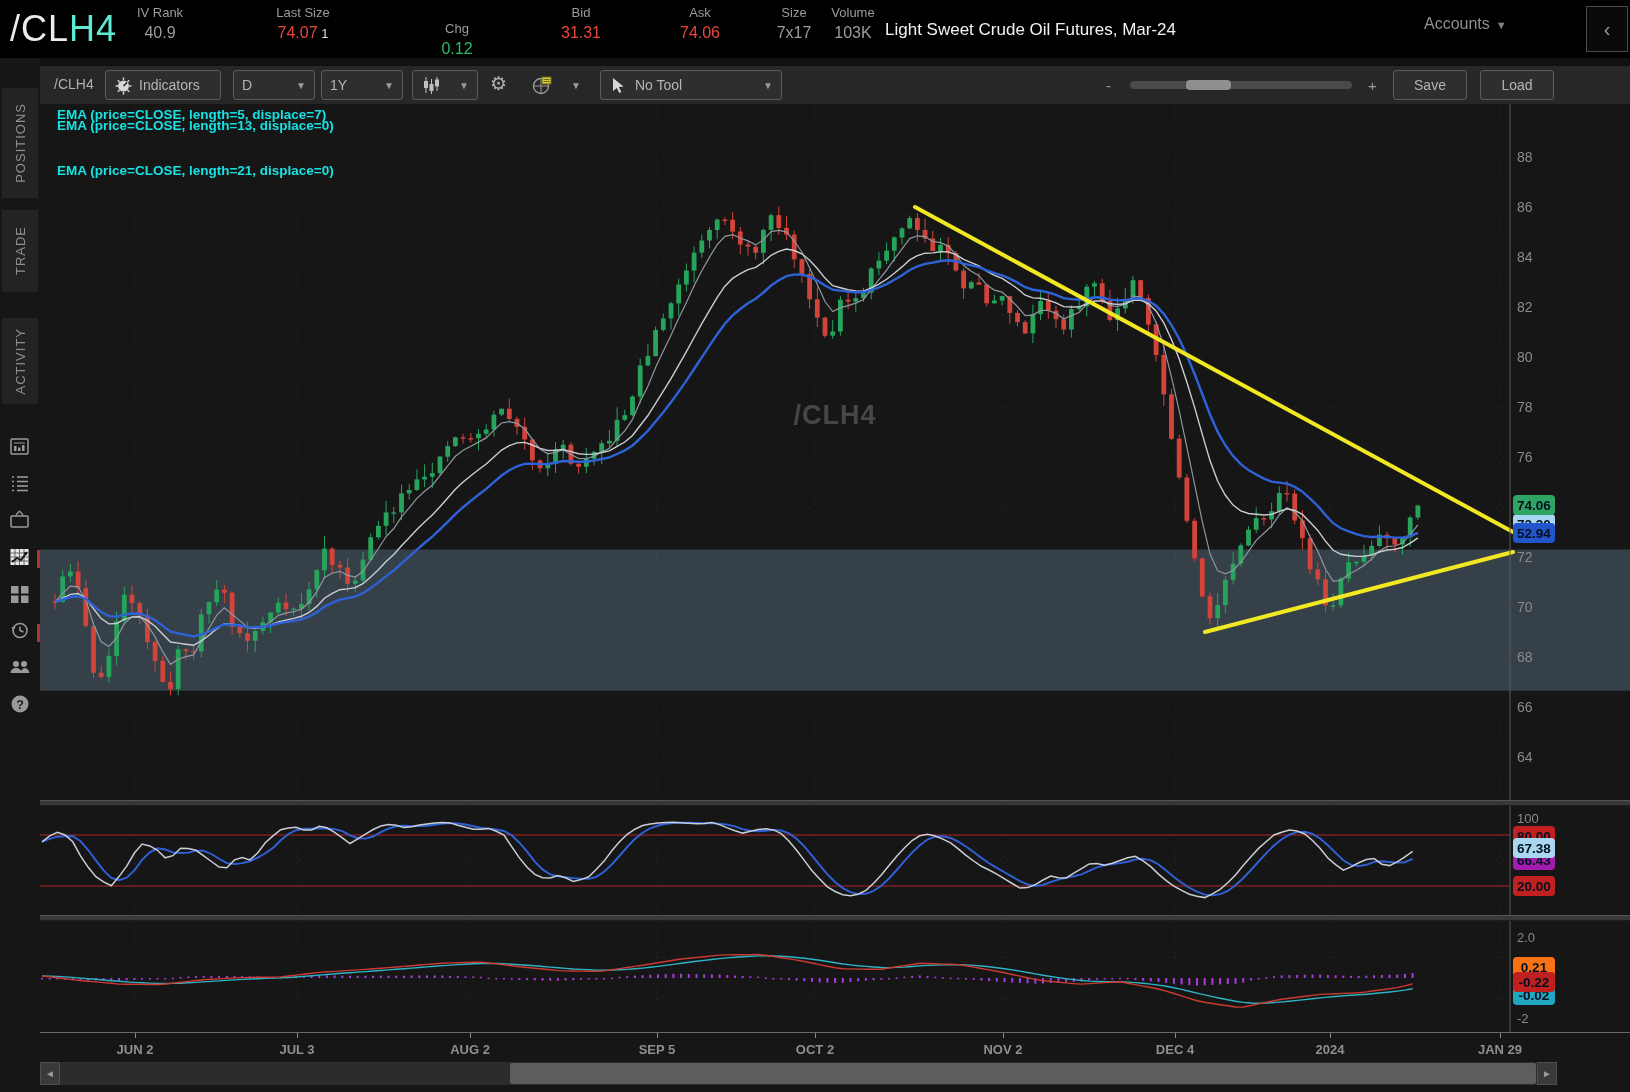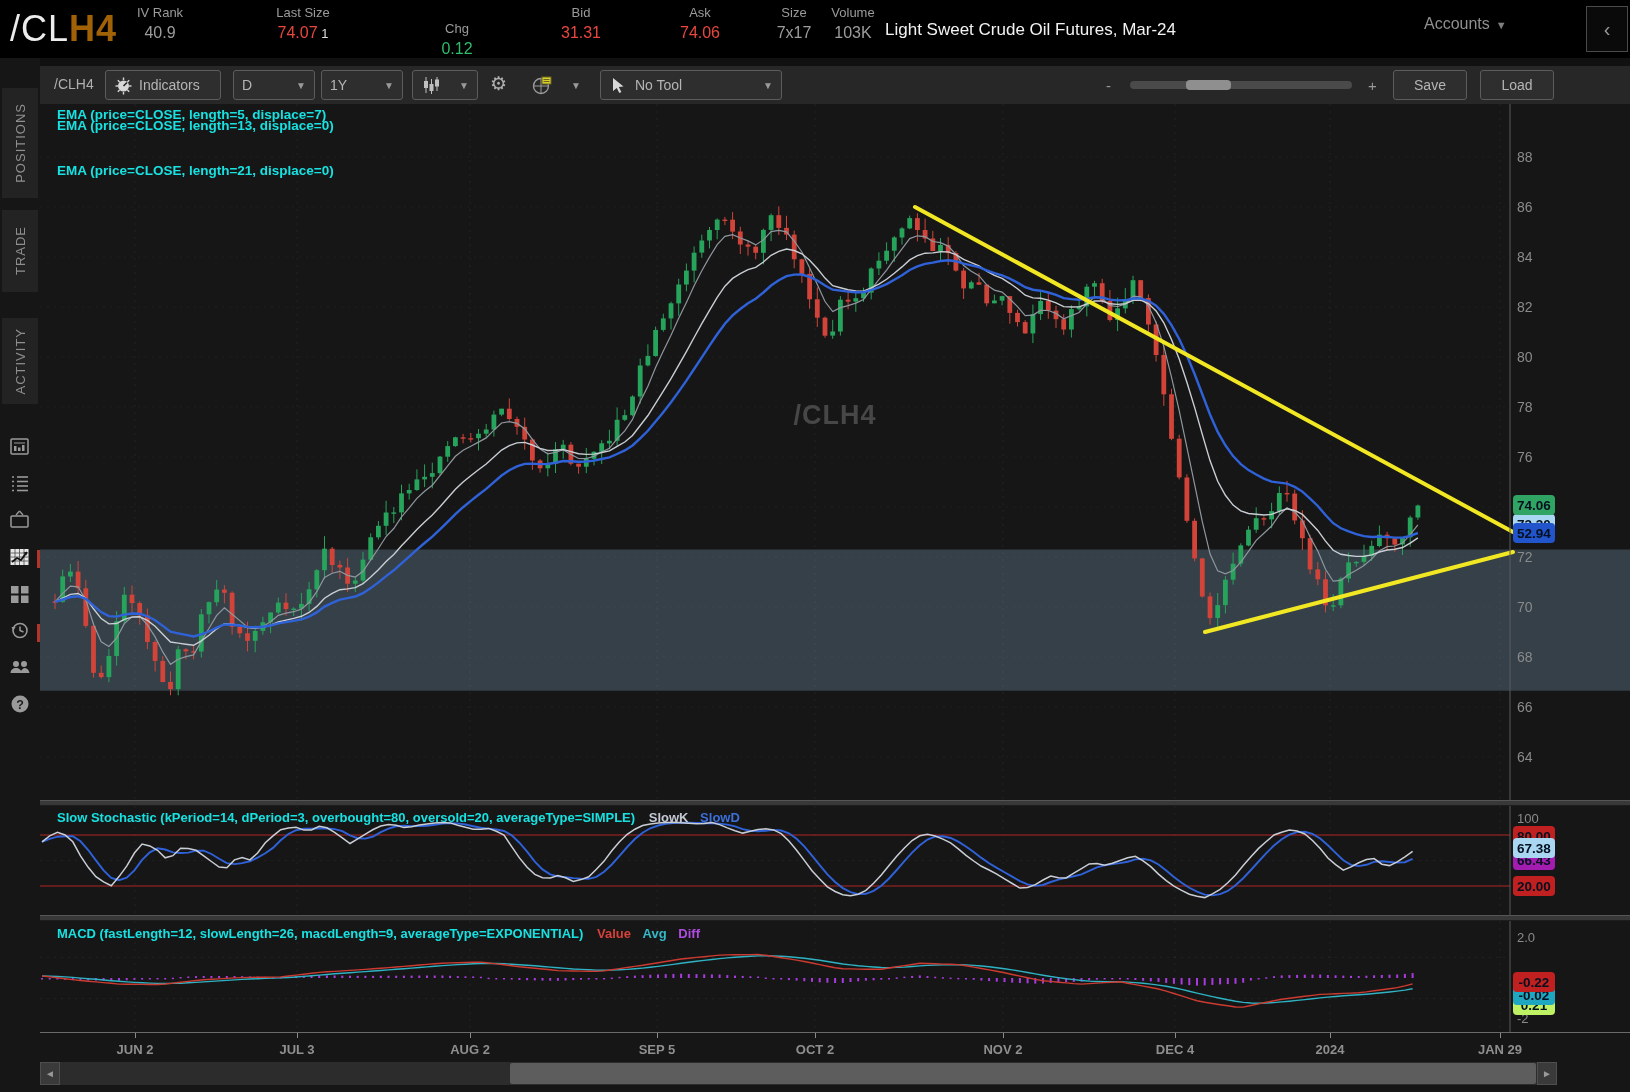--- a/index.html
+++ b/index.html
@@ -1,21 +1,21 @@
 <!DOCTYPE html>
 <html><head>
 <meta charset="utf-8">
 <style>
   html,body{margin:0;padding:0;background:#000;}
   #app{position:relative;width:1630px;height:1092px;background:#111;overflow:hidden;
        font-family:"Liberation Sans",sans-serif;-webkit-font-smoothing:antialiased;}
   
   .hdr{position:absolute;left:0;top:0;width:1630px;height:58px;background:#000;}
   .sym{position:absolute;left:10px;top:8px;font-size:36px;color:#ececec;letter-spacing:1px;}
-  .sym .suf{color:#a16207;font-weight:bold;}
+  .sym .suf{color:#5eead4;}
   .stat{position:absolute;top:5px;transform:translateX(-50%);text-align:center;white-space:nowrap;}
   .slbl{color:#9b9b9b;font-size:13px;}
   .sval{font-size:16px;margin-top:4px;color:#c8c8c8;}
   .sval.red{color:#e8473e;} .sval.green{color:#2ebd6b;} .sval.gray{color:#9d9d9d;}
   .sextra{color:#dedede;font-size:13px;}
   .qtitle{position:absolute;left:885px;top:20px;font-size:17px;color:#f2f2f2;}
   .accounts{position:absolute;left:1424px;top:15px;color:#8f8f8f;font-size:16px;cursor:pointer;}
   .accounts .car{font-size:11px;margin-left:6px;color:#7f7f7f;}
   .collapse-btn{position:absolute;left:1586px;top:6px;width:40px;height:44px;border:1px solid #4a4a4a;
        color:#9a9a9a;font-size:20px;display:flex;align-items:center;justify-content:center;background:#0a0a0a;}
@@ -698,25 +698,20 @@
         <line x1="1290" y1="0" x2="1290" y2="109" stroke="rgba(255,255,255,0.06)" stroke-dasharray="2,5"></line>
         <line x1="1460" y1="0" x2="1460" y2="109" stroke="rgba(255,255,255,0.06)" stroke-dasharray="2,5"></line>
         <line x1="0" y1="54.5" x2="1470" y2="54.5" stroke="rgba(255,255,255,0.05)" stroke-dasharray="2,5"></line>
         <line x1="0" y1="29" x2="1470" y2="29" stroke="#b22424" stroke-width="1.2"></line>
         <line x1="0" y1="80" x2="1470" y2="80" stroke="#b22424" stroke-width="1.2"></line>
         <polyline points="2.0,35.8 9.7,32.8 17.4,30.7 25.1,30.3 32.8,30.3 40.5,35.3 48.2,44.0 55.9,54.4 63.6,64.4 71.3,71.9 79.0,74.2 86.7,71.6 94.4,64.4 102.1,53.9 109.8,46.3 117.5,42.3 125.2,43.5 132.9,46.4 140.6,47.0 148.3,46.6 156.0,44.7 163.7,44.7 171.4,48.0 179.1,52.7 186.8,57.1 194.5,58.1 202.2,57.1 209.9,55.3 217.6,51.6 225.3,47.3 233.0,41.9 240.7,34.3 248.4,28.0 256.1,24.2 263.8,22.7 271.5,22.8 279.2,22.3 286.9,22.5 294.6,23.1 302.3,25.1 310.0,29.4 317.7,32.2 325.4,32.6 333.1,30.5 340.8,26.1 348.5,22.6 356.2,20.3 363.9,19.8 371.6,20.1 379.3,20.1 387.0,19.8 394.7,18.7 402.4,17.6 410.1,17.1 417.8,17.4 425.5,18.5 433.2,20.2 440.9,21.8 448.6,22.6 456.3,23.5 464.0,25.0 471.7,29.3 479.4,36.7 487.1,45.7 494.8,55.6 502.5,63.4 510.2,68.3 517.9,70.4 525.6,71.2 533.3,72.1 541.0,72.6 548.7,72.9 556.4,70.8 564.1,65.7 571.8,58.5 579.5,49.8 587.2,41.0 594.9,33.0 602.6,26.7 610.3,22.3 618.0,19.5 625.7,17.8 633.4,17.0 641.1,16.7 648.8,16.8 656.5,17.0 664.2,17.3 671.9,17.2 679.6,17.6 687.3,18.6 695.0,20.4 702.7,23.1 710.4,24.8 718.1,25.2 725.8,24.7 733.5,23.9 741.2,24.5 748.9,27.3 756.6,32.7 764.3,40.3 772.0,49.6 779.7,59.1 787.4,68.3 795.1,76.0 802.8,82.1 810.5,86.2 818.2,88.1 825.9,87.8 833.6,84.9 841.3,79.7 849.0,72.5 856.7,64.0 864.4,55.2 872.1,46.6 879.8,39.2 887.5,33.6 895.2,30.6 902.9,30.3 910.6,32.0 918.3,35.7 926.0,40.5 933.7,46.0 941.4,51.9 949.1,57.2 956.8,61.9 964.5,66.3 972.2,70.6 979.9,75.1 987.6,78.4 995.3,79.9 1003.0,79.0 1010.7,76.0 1018.4,73.6 1026.1,71.9 1033.8,70.2 1041.5,68.4 1049.2,64.9 1056.9,61.3 1064.6,59.3 1072.3,58.0 1080.0,57.1 1087.7,55.7 1095.4,53.4 1103.1,52.8 1110.8,54.4 1118.5,58.5 1126.2,64.6 1133.9,70.9 1141.6,76.8 1149.3,81.8 1157.0,85.7 1164.7,88.6 1172.4,89.4 1180.1,88.2 1187.8,84.9 1195.5,79.2 1203.2,72.2 1210.9,64.0 1218.6,55.5 1226.3,47.1 1234.0,39.5 1241.7,33.3 1249.4,28.7 1257.1,26.1 1264.8,25.8 1272.5,27.9 1280.2,32.5 1287.9,39.3 1295.6,46.9 1303.3,54.3 1311.0,58.9 1318.7,60.1 1326.4,58.8 1334.1,55.9 1341.8,55.3 1349.5,56.0 1357.2,56.6 1364.9,56.2 1372.6,52.9" fill="none" stroke="#2f62d9" stroke-width="1.9"></polyline>
         <polyline points="2.0,35.8 9.7,29.8 17.4,26.4 25.1,29.0 32.8,35.8 40.5,49.8 48.2,61.3 55.9,70.7 63.6,75.9 71.3,79.7 79.0,70.6 86.7,60.1 94.4,47.0 102.1,38.0 109.8,39.9 117.5,44.3 125.2,51.8 132.9,49.7 140.6,42.3 148.3,42.4 156.0,44.3 163.7,49.9 171.4,55.5 179.1,61.1 186.8,61.8 194.5,53.9 202.2,51.5 209.9,53.9 217.6,47.0 225.3,36.7 233.0,29.9 240.7,23.7 248.4,21.9 256.1,21.3 263.8,24.1 271.5,23.9 279.2,20.2 286.9,21.8 294.6,26.4 302.3,31.9 310.0,37.5 317.7,32.8 325.4,28.2 333.1,23.5 340.8,20.0 348.5,18.6 356.2,19.2 363.9,21.6 371.6,20.8 379.3,19.0 387.0,18.0 394.7,17.1 402.4,16.6 410.1,16.9 417.8,19.2 425.5,21.3 433.2,23.2 440.9,23.3 448.6,22.4 456.3,25.3 464.0,29.0 471.7,40.7 479.4,51.9 487.1,61.3 494.8,68.4 502.5,71.7 510.2,71.9 517.9,69.6 525.6,71.7 533.3,75.4 541.0,73.6 548.7,70.8 556.4,63.3 564.1,55.1 571.8,44.8 579.5,35.8 587.2,28.3 594.9,23.2 602.6,19.5 610.3,18.0 618.0,17.1 625.7,16.6 633.4,16.3 641.1,16.8 648.8,17.3 656.5,17.7 664.2,17.4 671.9,16.5 679.6,18.6 687.3,21.9 695.0,24.8 702.7,27.1 710.4,25.3 718.1,23.6 725.8,22.7 733.5,23.9 741.2,27.6 748.9,35.0 756.6,44.3 764.3,54.4 772.0,64.7 779.7,73.1 787.4,80.9 795.1,85.5 802.8,88.8 810.5,89.8 818.2,88.2 825.9,84.4 833.6,77.3 841.3,68.9 849.0,59.6 856.7,50.3 864.4,41.9 872.1,34.5 879.8,29.8 887.5,28.2 895.2,30.0 902.9,33.1 910.6,36.8 918.3,42.9 926.0,49.4 933.7,55.0 941.4,60.3 949.1,64.0 956.8,68.1 964.5,72.8 972.2,77.5 979.9,82.1 987.6,81.4 995.3,78.6 1003.0,74.0 1010.7,70.0 1018.4,71.8 1026.1,71.9 1033.8,67.2 1041.5,62.6 1049.2,57.9 1056.9,57.4 1064.6,59.3 1072.3,57.3 1080.0,54.5 1087.7,51.7 1095.4,50.3 1103.1,54.9 1110.8,60.6 1118.5,68.1 1126.2,74.6 1133.9,80.2 1141.6,84.4 1149.3,88.2 1157.0,90.2 1164.7,91.6 1172.4,87.8 1180.1,83.3 1187.8,76.8 1195.5,68.9 1203.2,59.6 1210.9,50.8 1218.6,42.4 1226.3,35.5 1234.0,29.0 1241.7,26.2 1249.4,24.1 1257.1,25.0 1264.8,28.0 1272.5,34.5 1280.2,42.6 1287.9,52.0 1295.6,58.6 1303.3,64.2 1311.0,60.9 1318.7,56.8 1326.4,53.5 1334.1,52.6 1341.8,58.2 1349.5,59.6 1357.2,55.9 1364.9,50.9 1372.6,45.3" fill="none" stroke="#c9ced6" stroke-width="1.5"></polyline>
         <line x1="1470" y1="0" x2="1470" y2="109" stroke="#5a5a5a"></line>
         <text x="1477" y="17" fill="#8a8a8a" font-size="13">100</text>
       </svg>
-    <div class="study-row" style="top:706px;">
-      <span class="main-lbl">Slow Stochastic (kPeriod=14, dPeriod=3, overbought=80, oversold=20, averageType=SIMPLE)</span>
-      <span class="lbl-k">SlowK</span>
-      <span class="lbl-d">SlowD</span>
-    </div>
 
     <div class="divider" style="top:811px;"></div>
 
     <svg style="top:817px;" width="1590" height="111">
         <line x1="95" y1="0" x2="95" y2="111" stroke="rgba(255,255,255,0.06)" stroke-dasharray="2,5"></line>
         <line x1="257" y1="0" x2="257" y2="111" stroke="rgba(255,255,255,0.06)" stroke-dasharray="2,5"></line>
         <line x1="430" y1="0" x2="430" y2="111" stroke="rgba(255,255,255,0.06)" stroke-dasharray="2,5"></line>
         <line x1="617" y1="0" x2="617" y2="111" stroke="rgba(255,255,255,0.06)" stroke-dasharray="2,5"></line>
         <line x1="775" y1="0" x2="775" y2="111" stroke="rgba(255,255,255,0.06)" stroke-dasharray="2,5"></line>
         <line x1="963" y1="0" x2="963" y2="111" stroke="rgba(255,255,255,0.06)" stroke-dasharray="2,5"></line>
@@ -903,26 +898,20 @@
         <rect x="1348.5" y="53.7" width="2" height="3.3" fill="#a93ae0"></rect>
         <rect x="1356.2" y="53.5" width="2" height="3.5" fill="#a93ae0"></rect>
         <rect x="1363.9" y="52.9" width="2" height="4.1" fill="#a93ae0"></rect>
         <rect x="1371.6" y="52.1" width="2" height="4.9" fill="#a93ae0"></rect>
         <polyline points="2.0,55.0 9.7,55.1 17.4,55.5 25.1,55.9 32.8,56.4 40.5,57.1 48.2,57.7 55.9,58.3 63.6,59.0 71.3,59.7 79.0,60.3 86.7,60.9 94.4,61.4 102.1,61.8 109.8,62.1 117.5,62.4 125.2,62.5 132.9,62.4 140.6,62.2 148.3,61.8 156.0,61.4 163.7,60.9 171.4,60.4 179.1,59.9 186.8,59.4 194.5,58.9 202.2,58.4 209.9,58.0 217.6,57.7 225.3,57.4 233.0,57.1 240.7,56.9 248.4,56.5 256.1,56.0 263.8,55.4 271.5,54.8 279.2,54.1 286.9,53.5 294.6,52.8 302.3,52.3 310.0,51.7 317.7,51.1 325.4,50.6 333.1,50.0 340.8,49.5 348.5,48.9 356.2,48.3 363.9,47.7 371.6,47.1 379.3,46.5 387.0,45.9 394.7,45.2 402.4,44.6 410.1,44.1 417.8,43.6 425.5,43.2 433.2,42.8 440.9,42.5 448.6,42.4 456.3,42.5 464.0,42.8 471.7,43.2 479.4,43.7 487.1,44.2 494.8,44.8 502.5,45.5 510.2,46.1 517.9,46.8 525.6,47.4 533.3,48.0 541.0,48.4 548.7,48.8 556.4,49.1 564.1,49.2 571.8,49.1 579.5,48.8 587.2,48.4 594.9,47.8 602.6,47.1 610.3,46.3 618.0,45.4 625.7,44.4 633.4,43.4 641.1,42.3 648.8,41.3 656.5,40.3 664.2,39.4 671.9,38.5 679.6,37.6 687.3,36.9 695.0,36.3 702.7,35.7 710.4,35.3 718.1,34.9 725.8,34.8 733.5,35.0 741.2,35.3 748.9,35.8 756.6,36.5 764.3,37.3 772.0,38.2 779.7,39.3 787.4,40.5 795.1,41.7 802.8,43.0 810.5,43.9 818.2,44.8 825.9,45.4 833.6,46.0 841.3,46.5 849.0,46.6 856.7,46.4 864.4,46.1 872.1,45.5 879.8,44.9 887.5,44.4 895.2,44.1 902.9,43.9 910.6,43.8 918.3,43.7 926.0,43.9 933.7,44.4 941.4,45.0 949.1,45.8 956.8,46.7 964.5,47.7 972.2,48.9 979.9,50.1 987.6,51.5 995.3,52.9 1003.0,54.2 1010.7,55.5 1018.4,56.6 1026.1,57.7 1033.8,58.6 1041.5,59.5 1049.2,60.1 1056.9,60.5 1064.6,60.8 1072.3,60.8 1080.0,60.8 1087.7,61.1 1095.4,61.6 1103.1,62.3 1110.8,63.1 1118.5,64.1 1126.2,65.3 1133.9,66.8 1141.6,68.4 1149.3,70.2 1157.0,72.1 1164.7,73.9 1172.4,75.6 1180.1,77.2 1187.8,78.8 1195.5,80.2 1203.2,81.4 1210.9,82.0 1218.6,82.2 1226.3,82.0 1234.0,81.6 1241.7,80.9 1249.4,80.2 1257.1,79.4 1264.8,78.6 1272.5,77.8 1280.2,76.9 1287.9,76.1 1295.6,75.5 1303.3,74.8 1311.0,74.3 1318.7,73.8 1326.4,73.2 1334.1,72.5 1341.8,71.8 1349.5,71.0 1357.2,70.1 1364.9,69.1 1372.6,67.8" fill="none" stroke="#2fb3c4" stroke-width="1.4"></polyline>
         <polyline points="2.0,55.0 9.7,55.9 17.4,56.8 25.1,57.7 32.8,58.6 40.5,59.5 48.2,60.2 55.9,60.9 63.6,61.6 71.3,62.3 79.0,63.1 86.7,63.2 94.4,63.3 102.1,63.4 109.8,63.5 117.5,63.5 125.2,63.0 132.9,62.1 140.6,61.2 148.3,60.4 156.0,59.5 163.7,58.8 171.4,58.3 179.1,57.9 186.8,57.4 194.5,56.9 202.2,56.6 209.9,56.4 217.6,56.3 225.3,56.2 233.0,56.1 240.7,55.9 248.4,55.0 256.1,54.1 263.8,53.2 271.5,52.3 279.2,51.4 286.9,50.8 294.6,50.4 302.3,49.9 310.0,49.4 317.7,48.9 325.4,48.4 333.1,47.8 340.8,47.2 348.5,46.6 356.2,46.0 363.9,45.4 371.6,44.7 379.3,44.0 387.0,43.4 394.7,42.7 402.4,42.2 410.1,41.9 417.8,41.7 425.5,41.5 433.2,41.2 440.9,41.1 448.6,42.0 456.3,42.9 464.0,43.8 471.7,44.7 479.4,45.7 487.1,46.5 494.8,47.2 502.5,48.0 510.2,48.8 517.9,49.6 525.6,49.9 533.3,50.0 541.0,50.1 548.7,50.3 556.4,50.4 564.1,49.9 571.8,48.7 579.5,47.6 587.2,46.5 594.9,45.4 602.6,44.3 610.3,43.0 618.0,41.7 625.7,40.5 633.4,39.2 641.1,38.0 648.8,37.2 656.5,36.4 664.2,35.7 671.9,34.9 679.6,34.1 687.3,33.9 695.0,33.8 702.7,33.7 710.4,33.6 718.1,33.5 725.8,34.3 733.5,35.5 741.2,36.7 748.9,37.9 756.6,39.1 764.3,40.5 772.0,42.0 779.7,43.6 787.4,45.2 795.1,46.8 802.8,47.8 810.5,47.9 818.2,48.1 825.9,48.2 833.6,48.3 841.3,48.2 849.0,47.0 856.7,45.8 864.4,44.6 872.1,43.5 879.8,42.3 887.5,42.5 895.2,42.8 902.9,43.1 910.6,43.3 918.3,43.6 926.0,44.8 933.7,46.1 941.4,47.5 949.1,48.9 956.8,50.3 964.5,51.8 972.2,53.5 979.9,55.1 987.6,56.8 995.3,58.4 1003.0,59.7 1010.7,60.4 1018.4,61.2 1026.1,61.9 1033.8,62.6 1041.5,63.1 1049.2,62.6 1056.9,62.1 1064.6,61.6 1072.3,61.2 1080.0,60.7 1087.7,62.2 1095.4,63.6 1103.1,65.1 1110.8,66.5 1118.5,68.0 1126.2,70.2 1133.9,72.5 1141.6,74.9 1149.3,77.3 1157.0,79.7 1164.7,81.3 1172.4,82.5 1180.1,83.7 1187.8,84.8 1195.5,86.0 1203.2,86.1 1210.9,84.5 1218.6,82.9 1226.3,81.3 1234.0,79.8 1241.7,78.3 1249.4,77.3 1257.1,76.3 1264.8,75.3 1272.5,74.4 1280.2,73.4 1287.9,73.1 1295.6,72.8 1303.3,72.4 1311.0,72.1 1318.7,71.8 1326.4,70.9 1334.1,69.8 1341.8,68.7 1349.5,67.7 1357.2,66.6 1364.9,64.9 1372.6,62.9" fill="none" stroke="#cc3b31" stroke-width="1.4"></polyline>
         <line x1="1470" y1="0" x2="1470" y2="111" stroke="#5a5a5a"></line>
         <text x="1477" y="21" fill="#8a8a8a" font-size="13">2.0</text>
         <text x="1477" y="102" fill="#8a8a8a" font-size="13">-2</text>
       </svg>
-    <div class="study-row" style="top:822px;">
-      <span class="main-lbl">MACD (fastLength=12, slowLength=26, macdLength=9, averageType=EXPONENTIAL)</span>
-      <span class="lbl-val">Value</span>
-      <span class="lbl-avg">Avg</span>
-      <span class="lbl-diff">Diff</span>
-    </div>
 
     <div class="time-axis">
         <div class="time-tick" style="left: 95px;"></div>
         <div class="time-label" style="left: 95px;">JUN 2</div>
         <div class="time-tick" style="left: 257px;"></div>
         <div class="time-label" style="left: 257px;">JUL 3</div>
         <div class="time-tick" style="left: 430px;"></div>
         <div class="time-label" style="left: 430px;">AUG 2</div>
         <div class="time-tick" style="left: 617px;"></div>
         <div class="time-label" style="left: 617px;">SEP 5</div>
@@ -943,17 +932,17 @@
       <div class="sb-thumb"></div>
       <div class="sb-arrow" style="left:1497px;">►</div>
     </div>
   <div class="bubble" style="top: 391px; background: rgb(47, 164, 99); z-index: 3;">74.06</div>
       <div class="bubble" style="top: 410px; background: rgb(169, 215, 242); z-index: 1;">73.30</div>
       <div class="bubble" style="top: 419px; background: rgb(34, 85, 204); z-index: 2;">52.94</div>
       <div class="bubble" style="top: 722px; background: rgb(192, 32, 32); z-index: 1;">80.00</div>
       <div class="bubble" style="top: 734px; background: rgb(169, 215, 242); z-index: 3;">67.38</div>
       <div class="bubble" style="top: 746px; background: #a21caf; z-index: 2;">66.43</div>
       <div class="bubble" style="top: 772px; background: rgb(192, 32, 32); z-index: 1;">20.00</div>
-      <div class="bubble" style="top: 891px; background: #bef264; z-index: 1;">0.21</div>
+      <div class="bubble" style="top: 853px; background: #f97316; z-index: 1;">0.21</div>
       <div class="bubble" style="top: 868px; background: rgb(192, 32, 32); z-index: 3;">-0.22</div>
       <div class="bubble" style="top: 881px; background: rgb(31, 166, 192); z-index: 2;">-0.02</div>
     </div>
 </div>
 
 </body></html>

